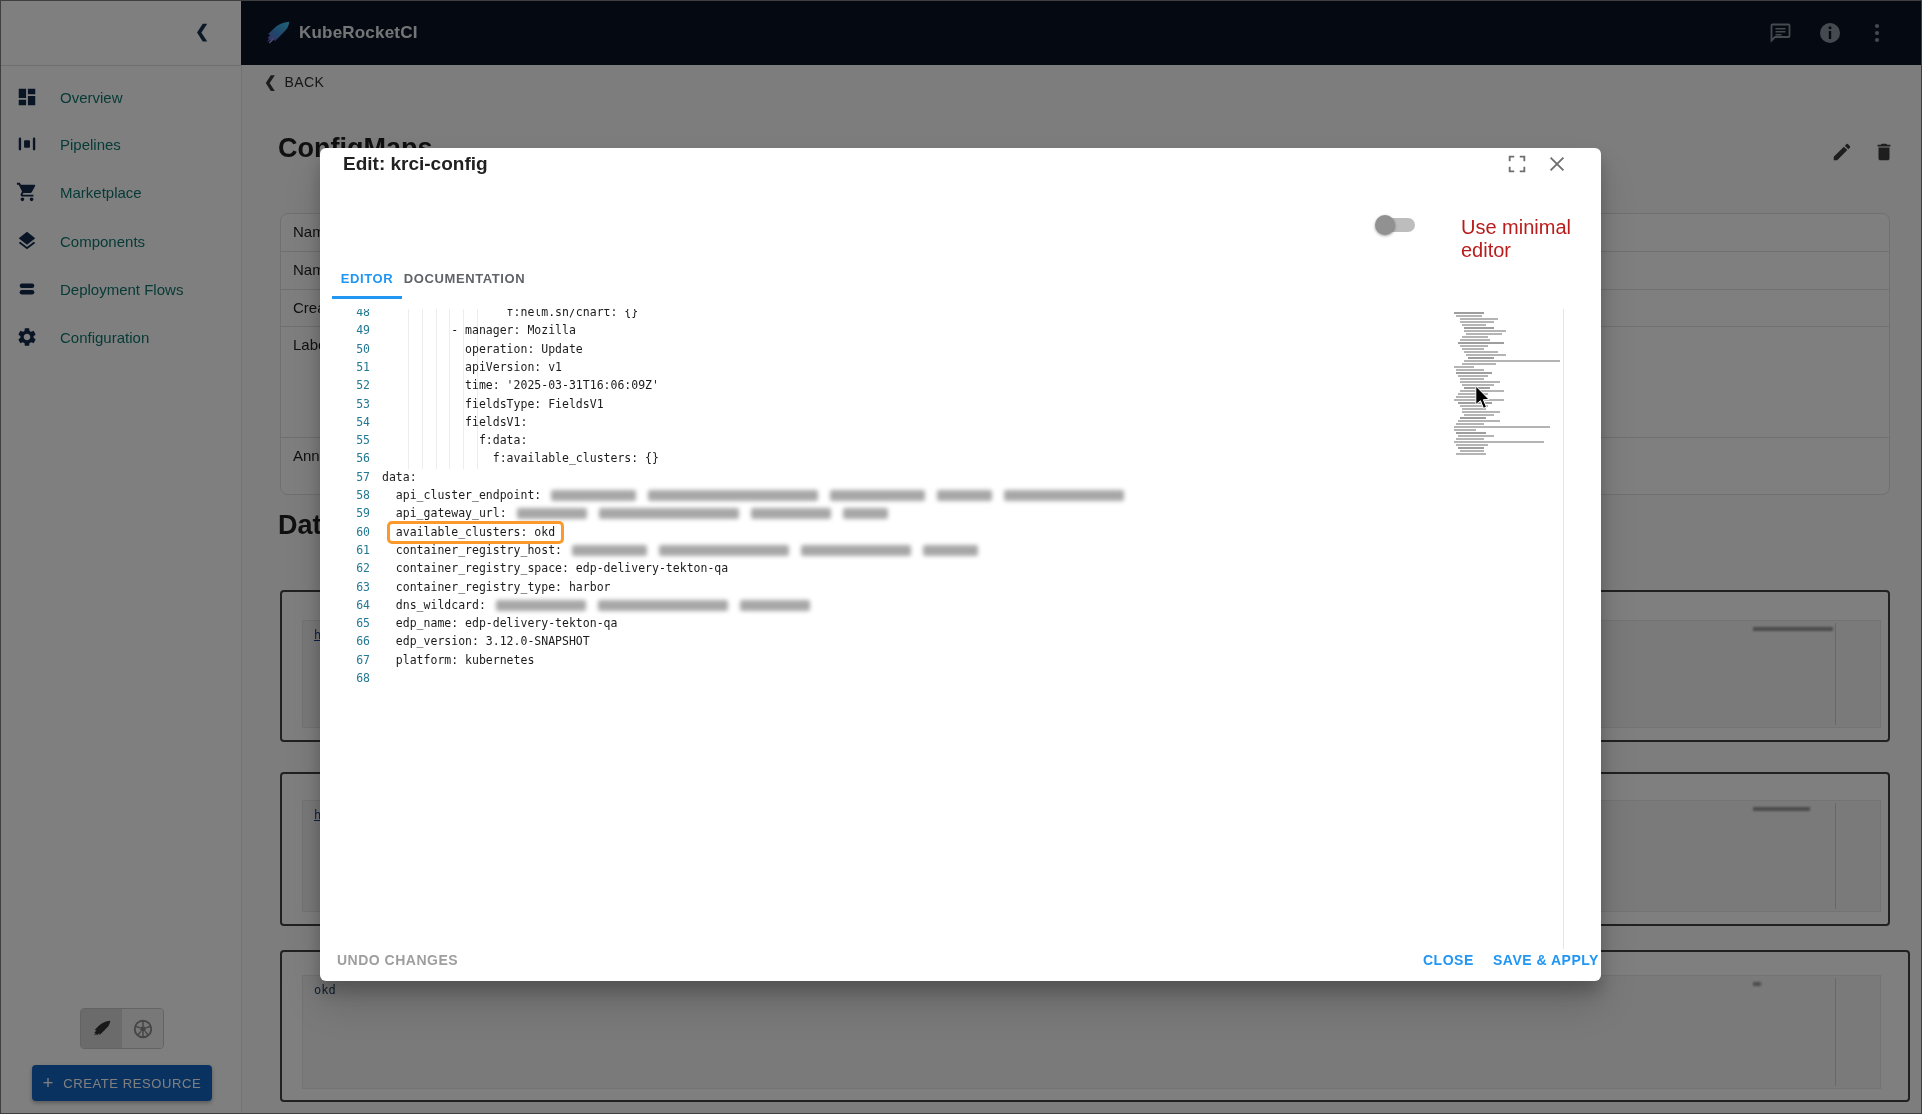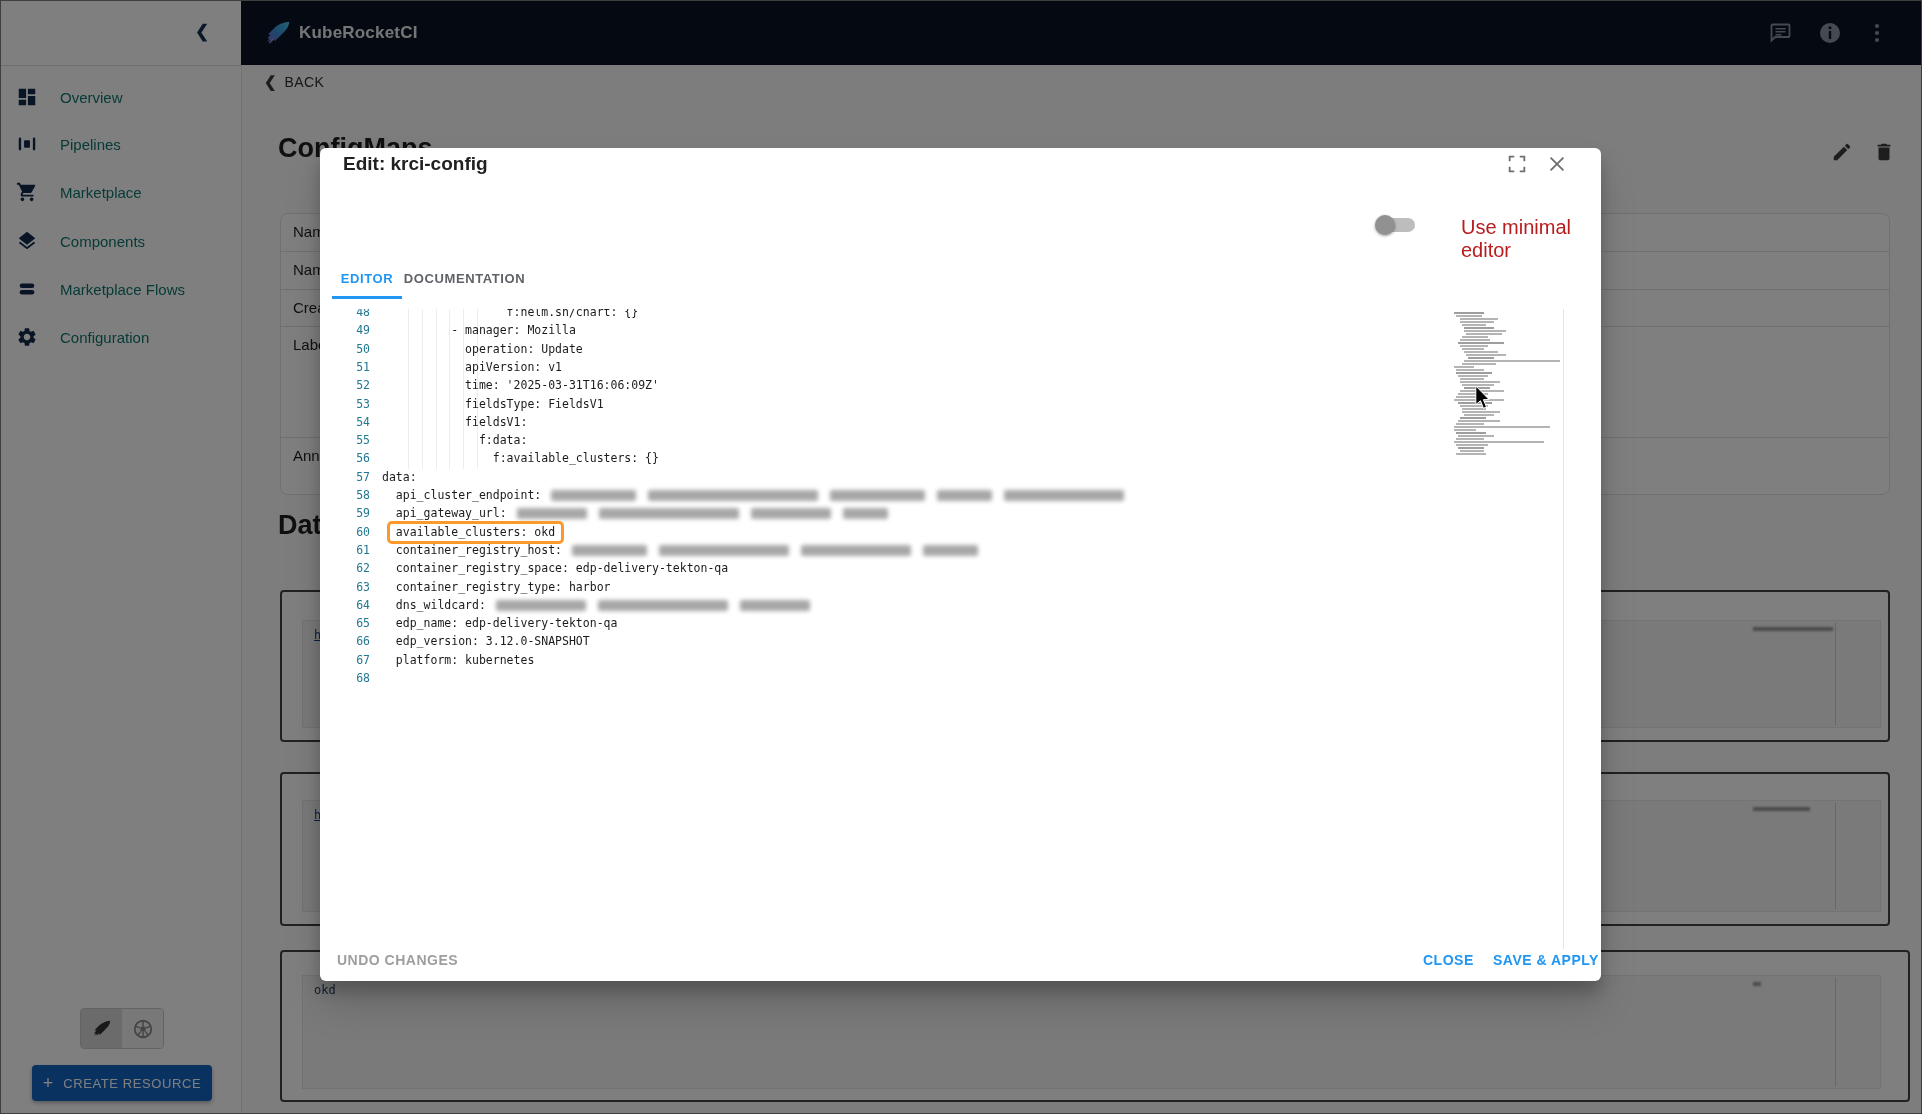--- a/index.html
+++ b/index.html
@@ -114,21 +114,21 @@
           <svg viewBox="0 0 24 24">
             <path d="M11.99 18.54l-7.37-5.73L3 14.07l9 7 9-7-1.63-1.27-7.38 5.74zM12 16l7.36-5.73L21 9l-9-7-9 7 1.63 1.27L12 16z"></path>
           </svg>
           <span class="nav-label">Components</span>
         </div>
         <div class="nav-item" style="top: 267px;">
           <svg viewBox="0 0 24 24">
             <rect x="4" y="6" width="16" height="5" rx="2.5"></rect>
             <rect x="4" y="13" width="16" height="5" rx="2.5"></rect>
           </svg>
-          <span class="nav-label">Marketplace Flows</span>
+          <span class="nav-label">Deployment Flows</span>
         </div>
         <div class="nav-item" style="top: 315px;">
           <svg viewBox="0 0 24 24">
             <path d="M19.14 12.94c.04-.3.06-.61.06-.94 0-.32-.02-.64-.07-.94l2.03-1.58c.18-.14.23-.41.12-.61l-1.92-3.32c-.12-.22-.37-.29-.59-.22l-2.39.96c-.5-.38-1.03-.7-1.62-.94l-.36-2.54c-.04-.24-.24-.41-.48-.41h-3.84c-.24 0-.43.17-.47.41l-.36 2.54c-.59.24-1.13.57-1.62.94l-2.39-.96c-.22-.08-.47 0-.59.22L2.74 8.87c-.12.21-.08.47.12.61l2.03 1.58c-.05.3-.09.63-.09.94s.02.64.07.94l-2.03 1.58c-.18.14-.23.41-.12.61l1.92 3.32c.12.22.37.29.59.22l2.39-.96c.5.38 1.03.7 1.62.94l.36 2.54c.05.24.24.41.48.41h3.84c.24 0 .44-.17.47-.41l.36-2.54c.59-.24 1.13-.56 1.62-.94l2.39.96c.22.08.47 0 .59-.22l1.92-3.32c.12-.22.07-.47-.12-.61l-2.01-1.58zM12 15.6c-1.98 0-3.6-1.62-3.6-3.6s1.62-3.6 3.6-3.6 3.6 1.62 3.6 3.6-1.62 3.6-3.6 3.6z"></path>
           </svg>
           <span class="nav-label">Configuration</span>
         </div>
       </div>
   </div>
 

